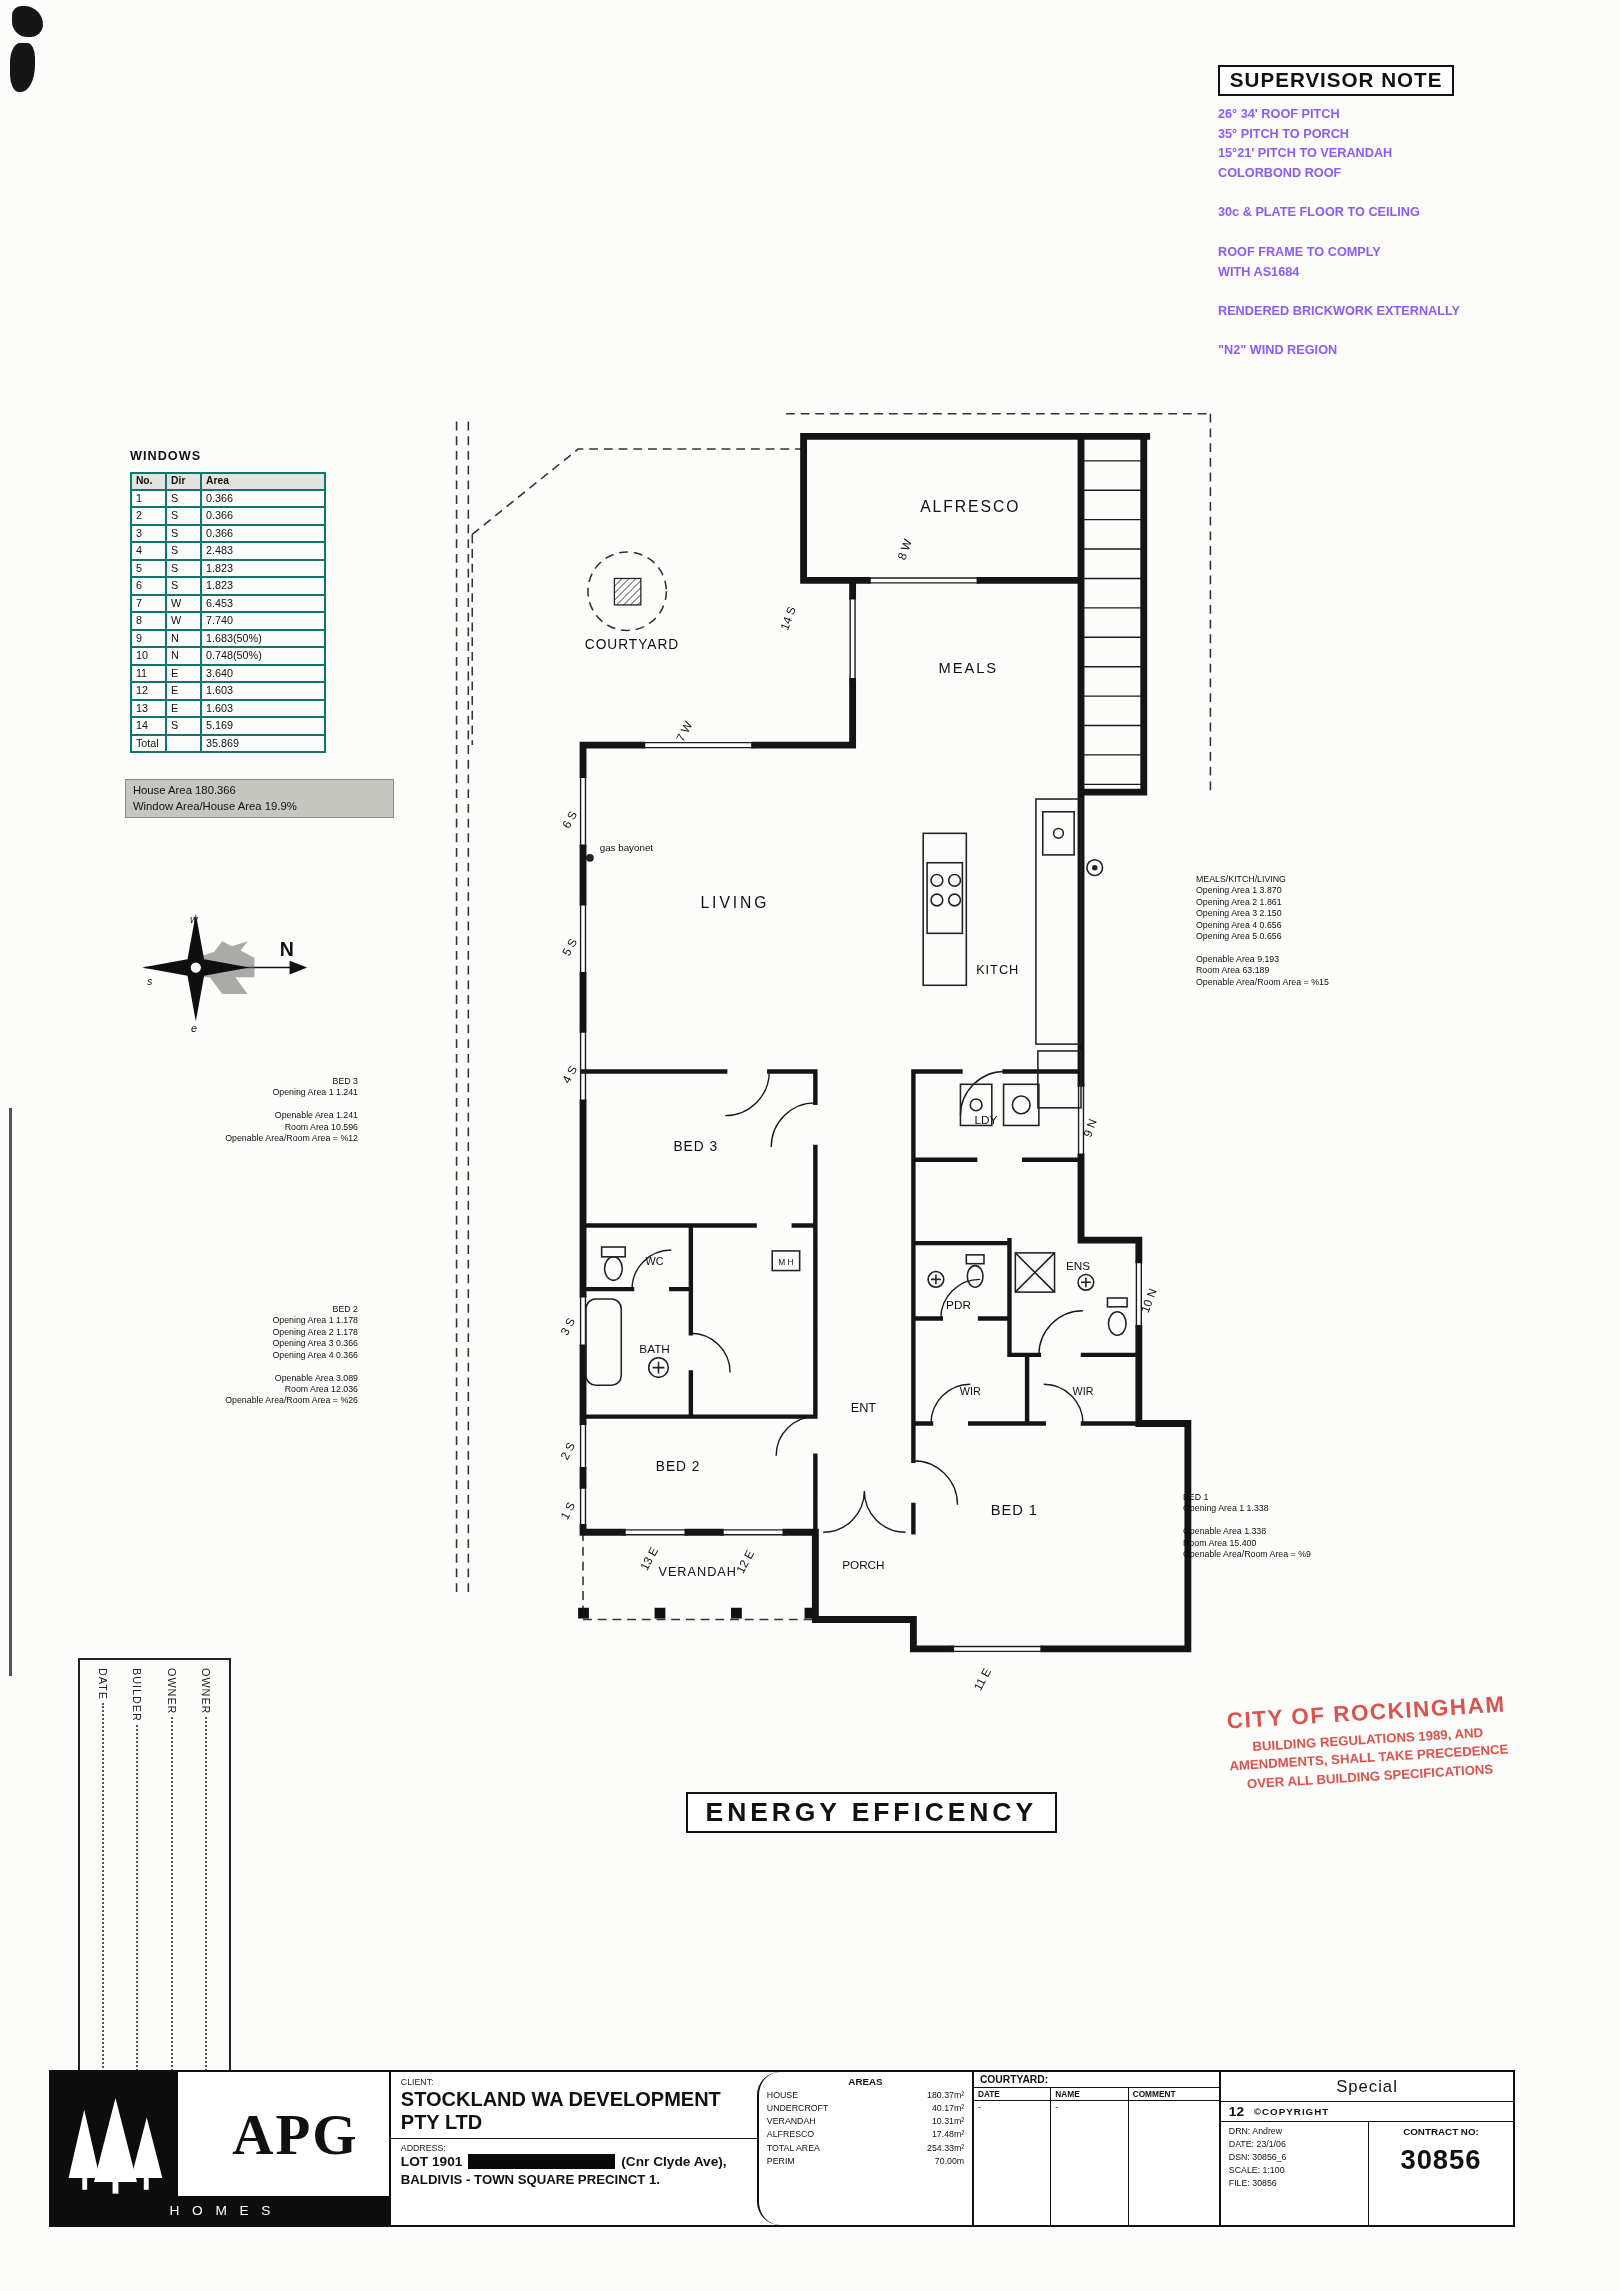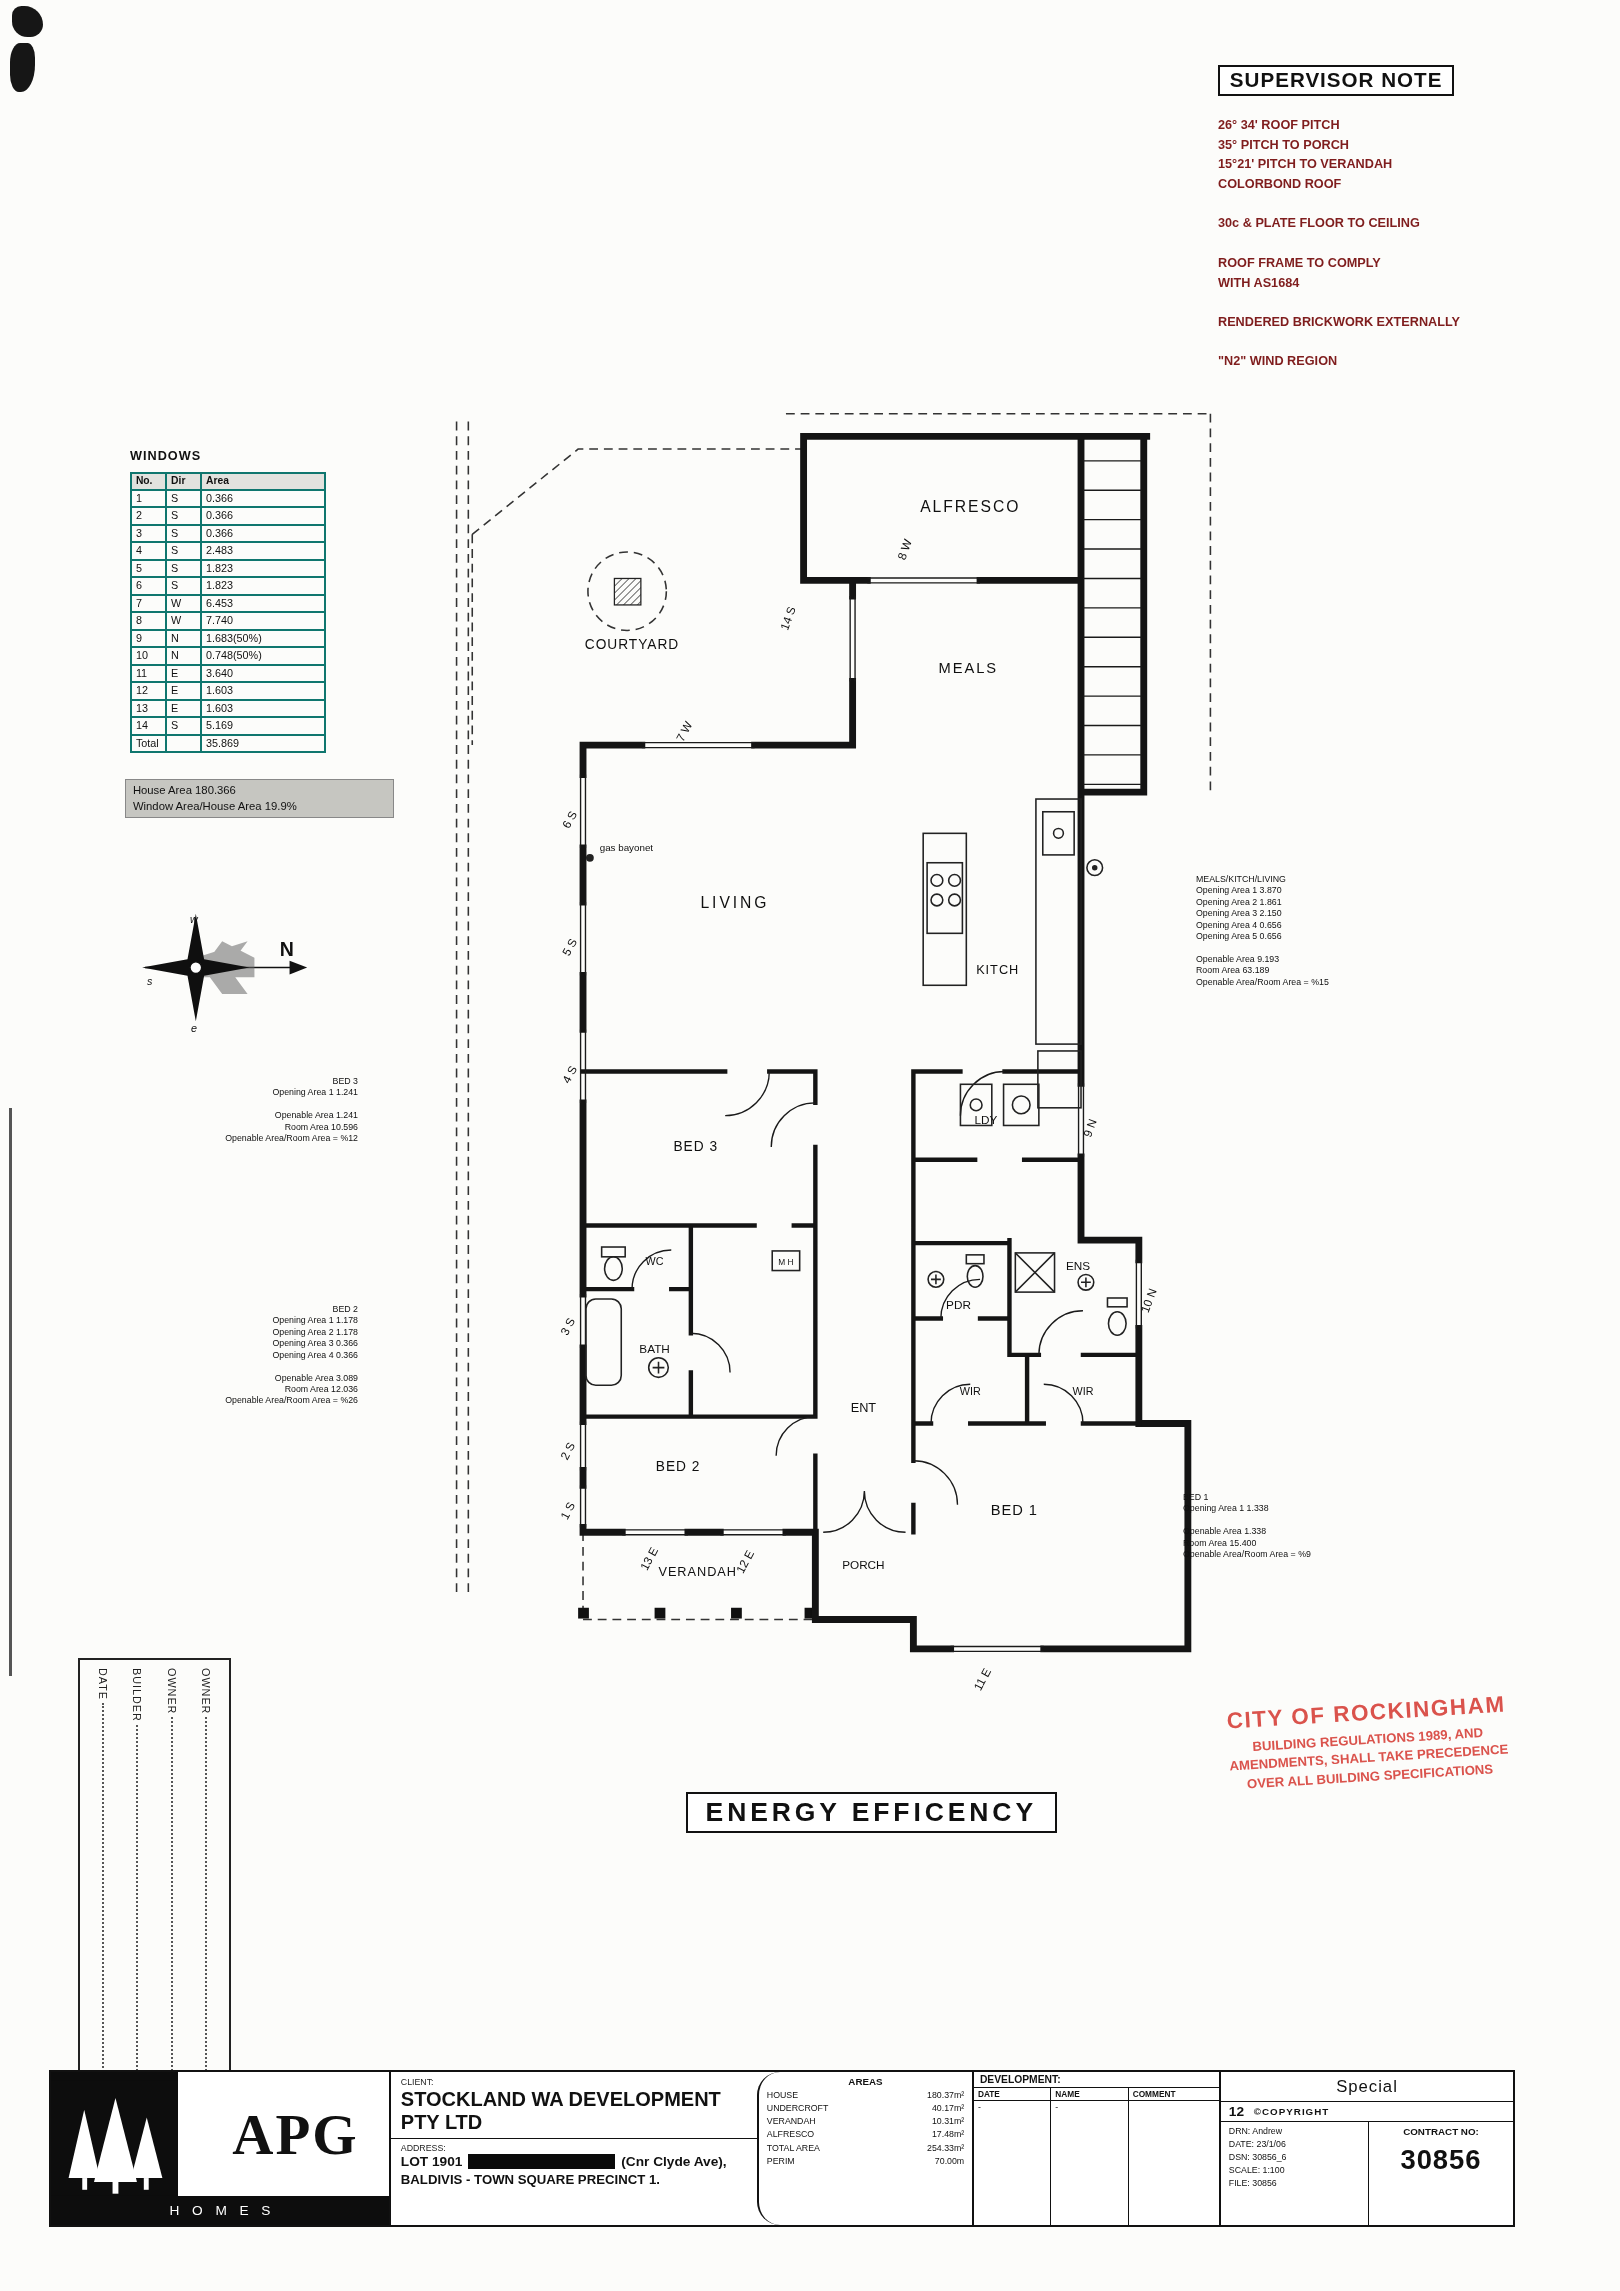--- a/index.html
+++ b/index.html
@@ -3,21 +3,21 @@
 <meta charset="utf-8">
 <style>
   html,body{margin:0;padding:0;background:#e8e8e4;}
   .page{position:relative;width:1620px;height:2292px;background:#fcfcfa;font-family:"Liberation Sans",sans-serif;color:#111;overflow:hidden;}
   .artifact{position:absolute;background:#161616;}
   .scan-edge{position:absolute;left:8.8px;top:1108px;width:2.9px;height:568px;background:#555;}
 
   
   .sup-note{position:absolute;left:1218px;top:65px;width:333px;}
   .sup-title{display:inline-block;border:2.9px solid #111;padding:1px 9.8px 2px;font-size:20.6px;font-weight:bold;letter-spacing:1px;background:#fff;}
-  .sup-lines{margin-top:20px;font-size:12.7px;font-weight:600;line-height:1.55;color:#7f1d1d;}
+  .sup-lines{margin-top:9px;font-size:12.7px;font-weight:600;line-height:1.55;color:#8b5cf6;}
 
   
   .windows-panel{position:absolute;left:130px;top:449px;width:196px;}
   .wt-title{font-size:12.7px;letter-spacing:1px;margin-bottom:9px;font-weight:600;}
   table.wt{border-collapse:collapse;}
   table.wt th,table.wt td{border:2px solid #0f766e;font-size:10.8px;padding:1px 3.9px;line-height:1.25;text-align:left;white-space:nowrap;}
   table.wt th{background:#e2e2de;font-weight:600;font-size:10.3px;}
   table.wt td:nth-child(1){width:25.5px;}
   table.wt td:nth-child(2){width:25.5px;}
   table.wt td:nth-child(3){width:116px;}
@@ -479,21 +479,21 @@
             <span>254.33m²</span>
           </div>
           <div class="area-row">
             <span>PERIM</span>
             <span>70.00m</span>
           </div>
         </div>
     </div>
 
     <div class="tb-cell tb-amend">
-      <div class="amend-title">DEVELOPMENT:</div>
+      <div class="amend-title">COURTYARD:</div>
       <div class="amend-head">
         <span>DATE</span>
         <span>NAME</span>
         <span>COMMENT</span>
       </div>
       <div class="amend-row">
         <span>-</span>
         <span>-</span>
         <span></span>
       </div>

